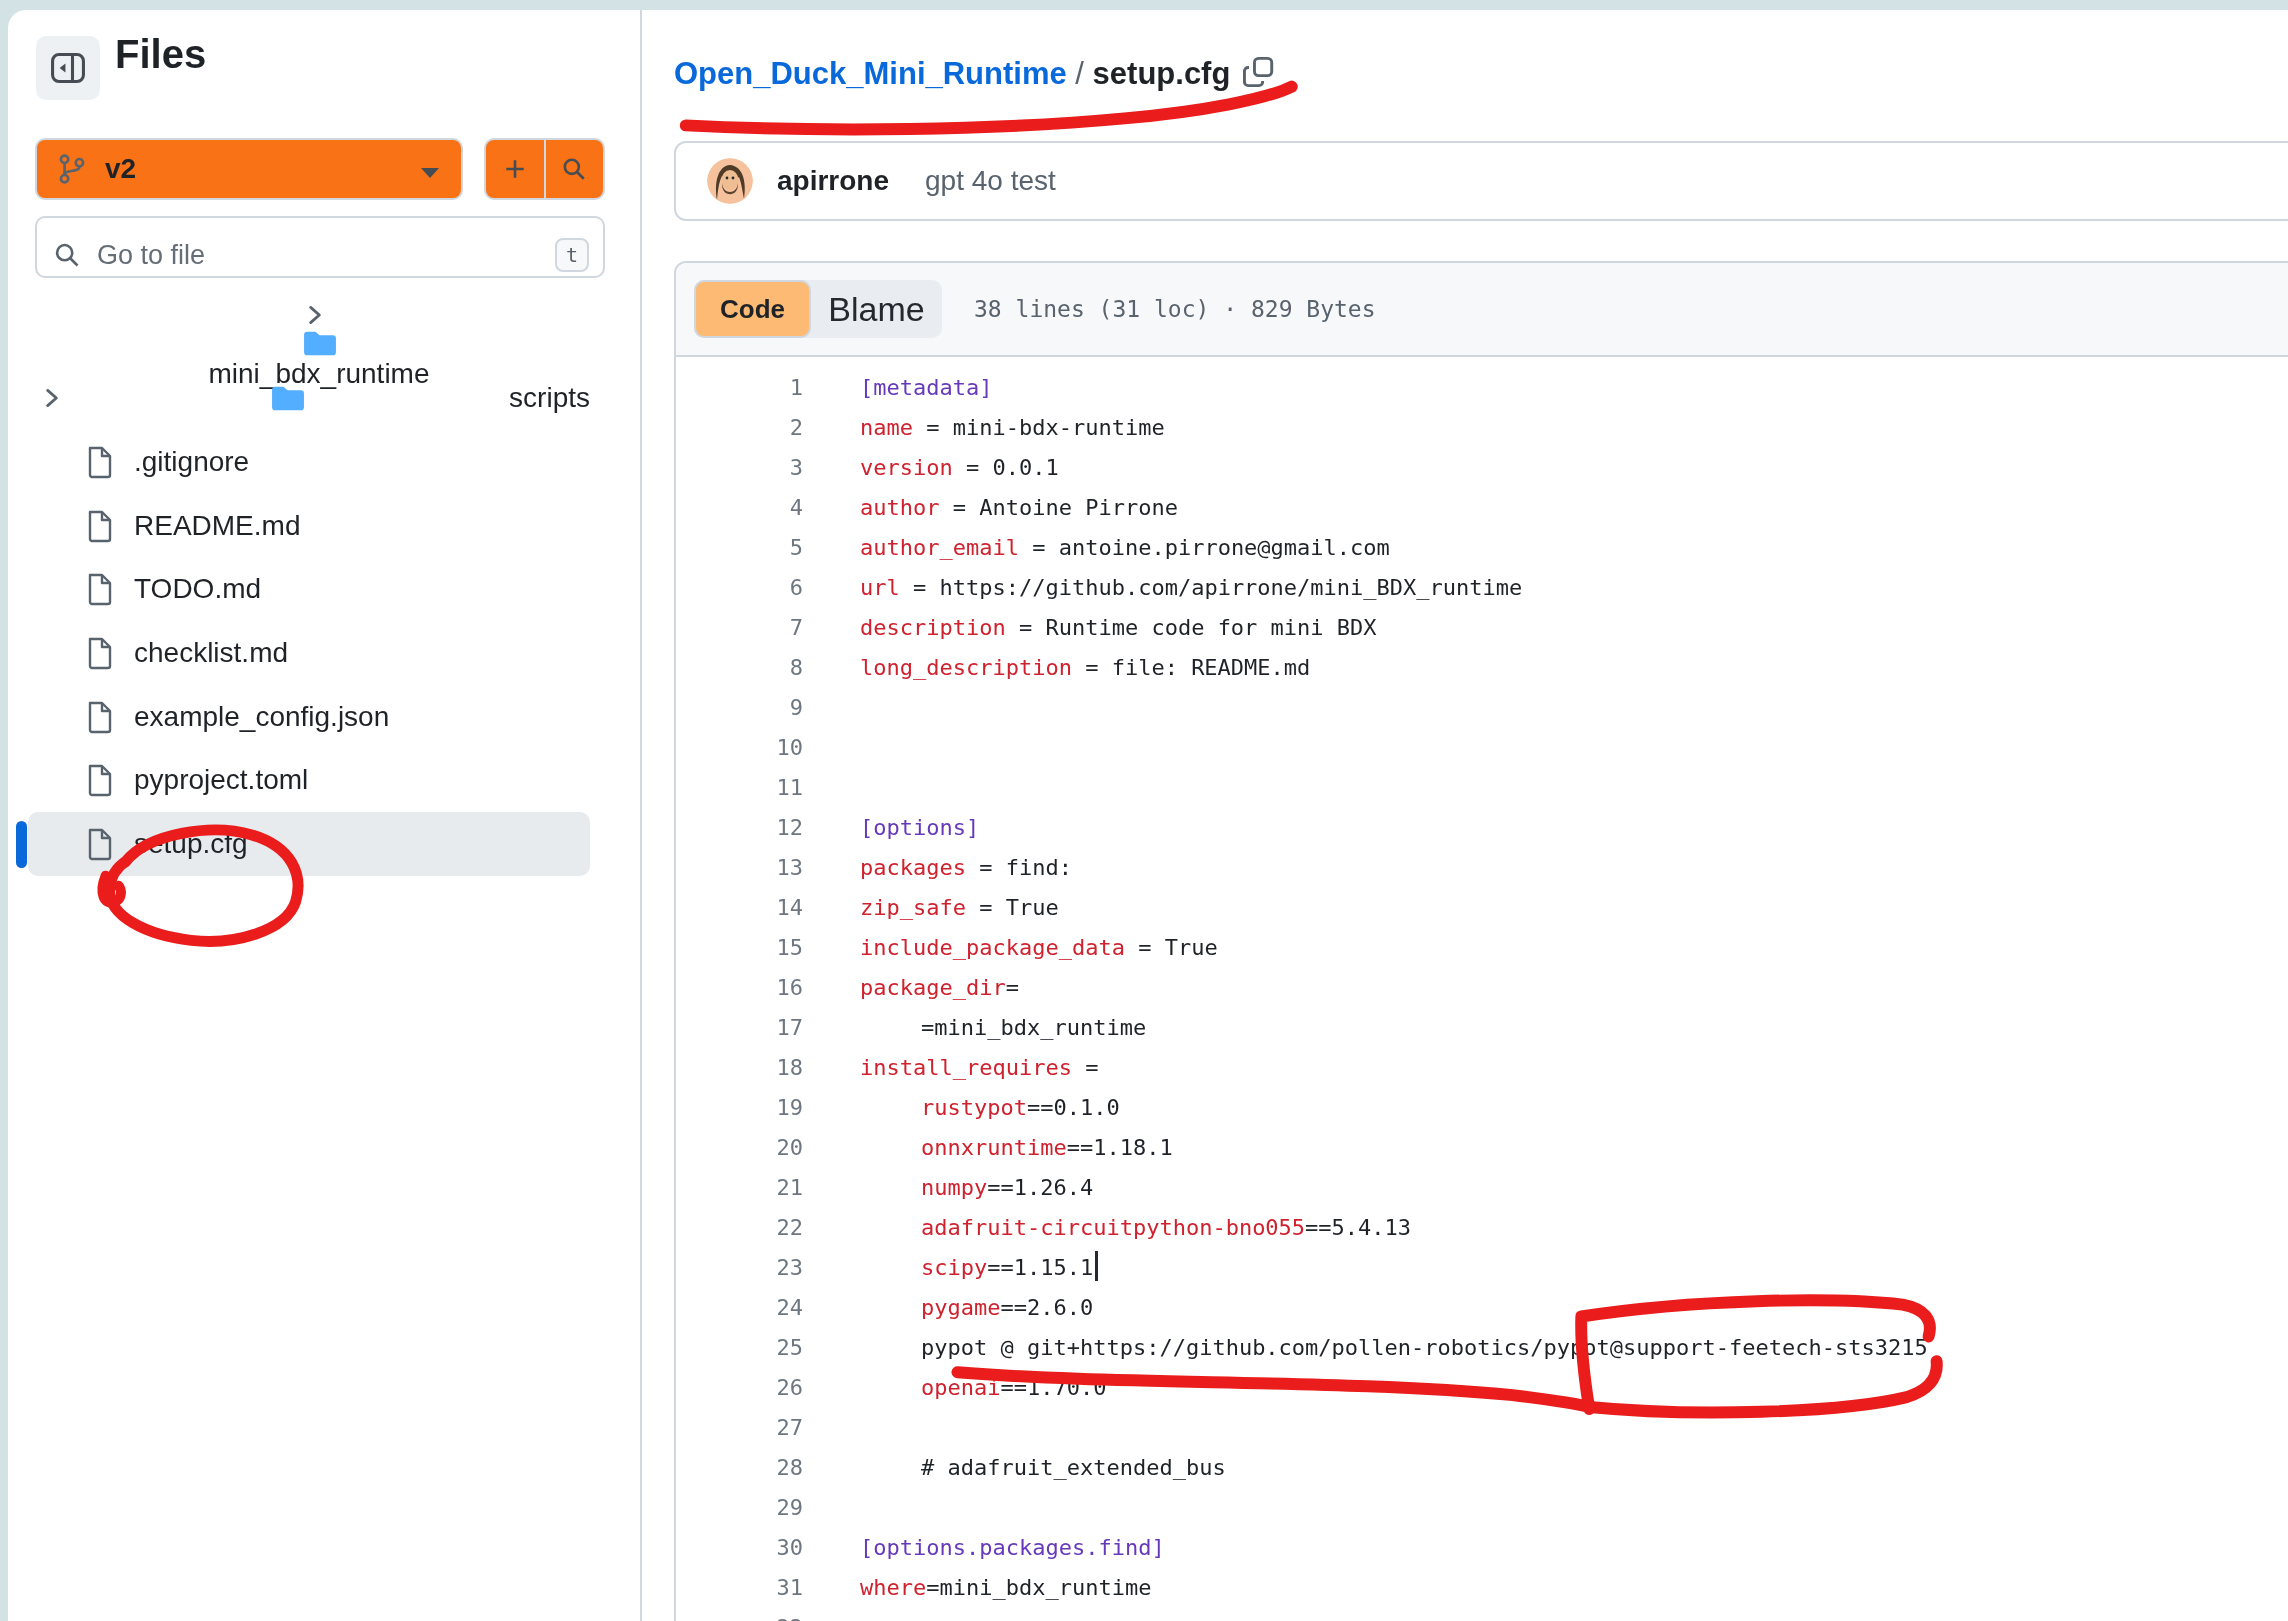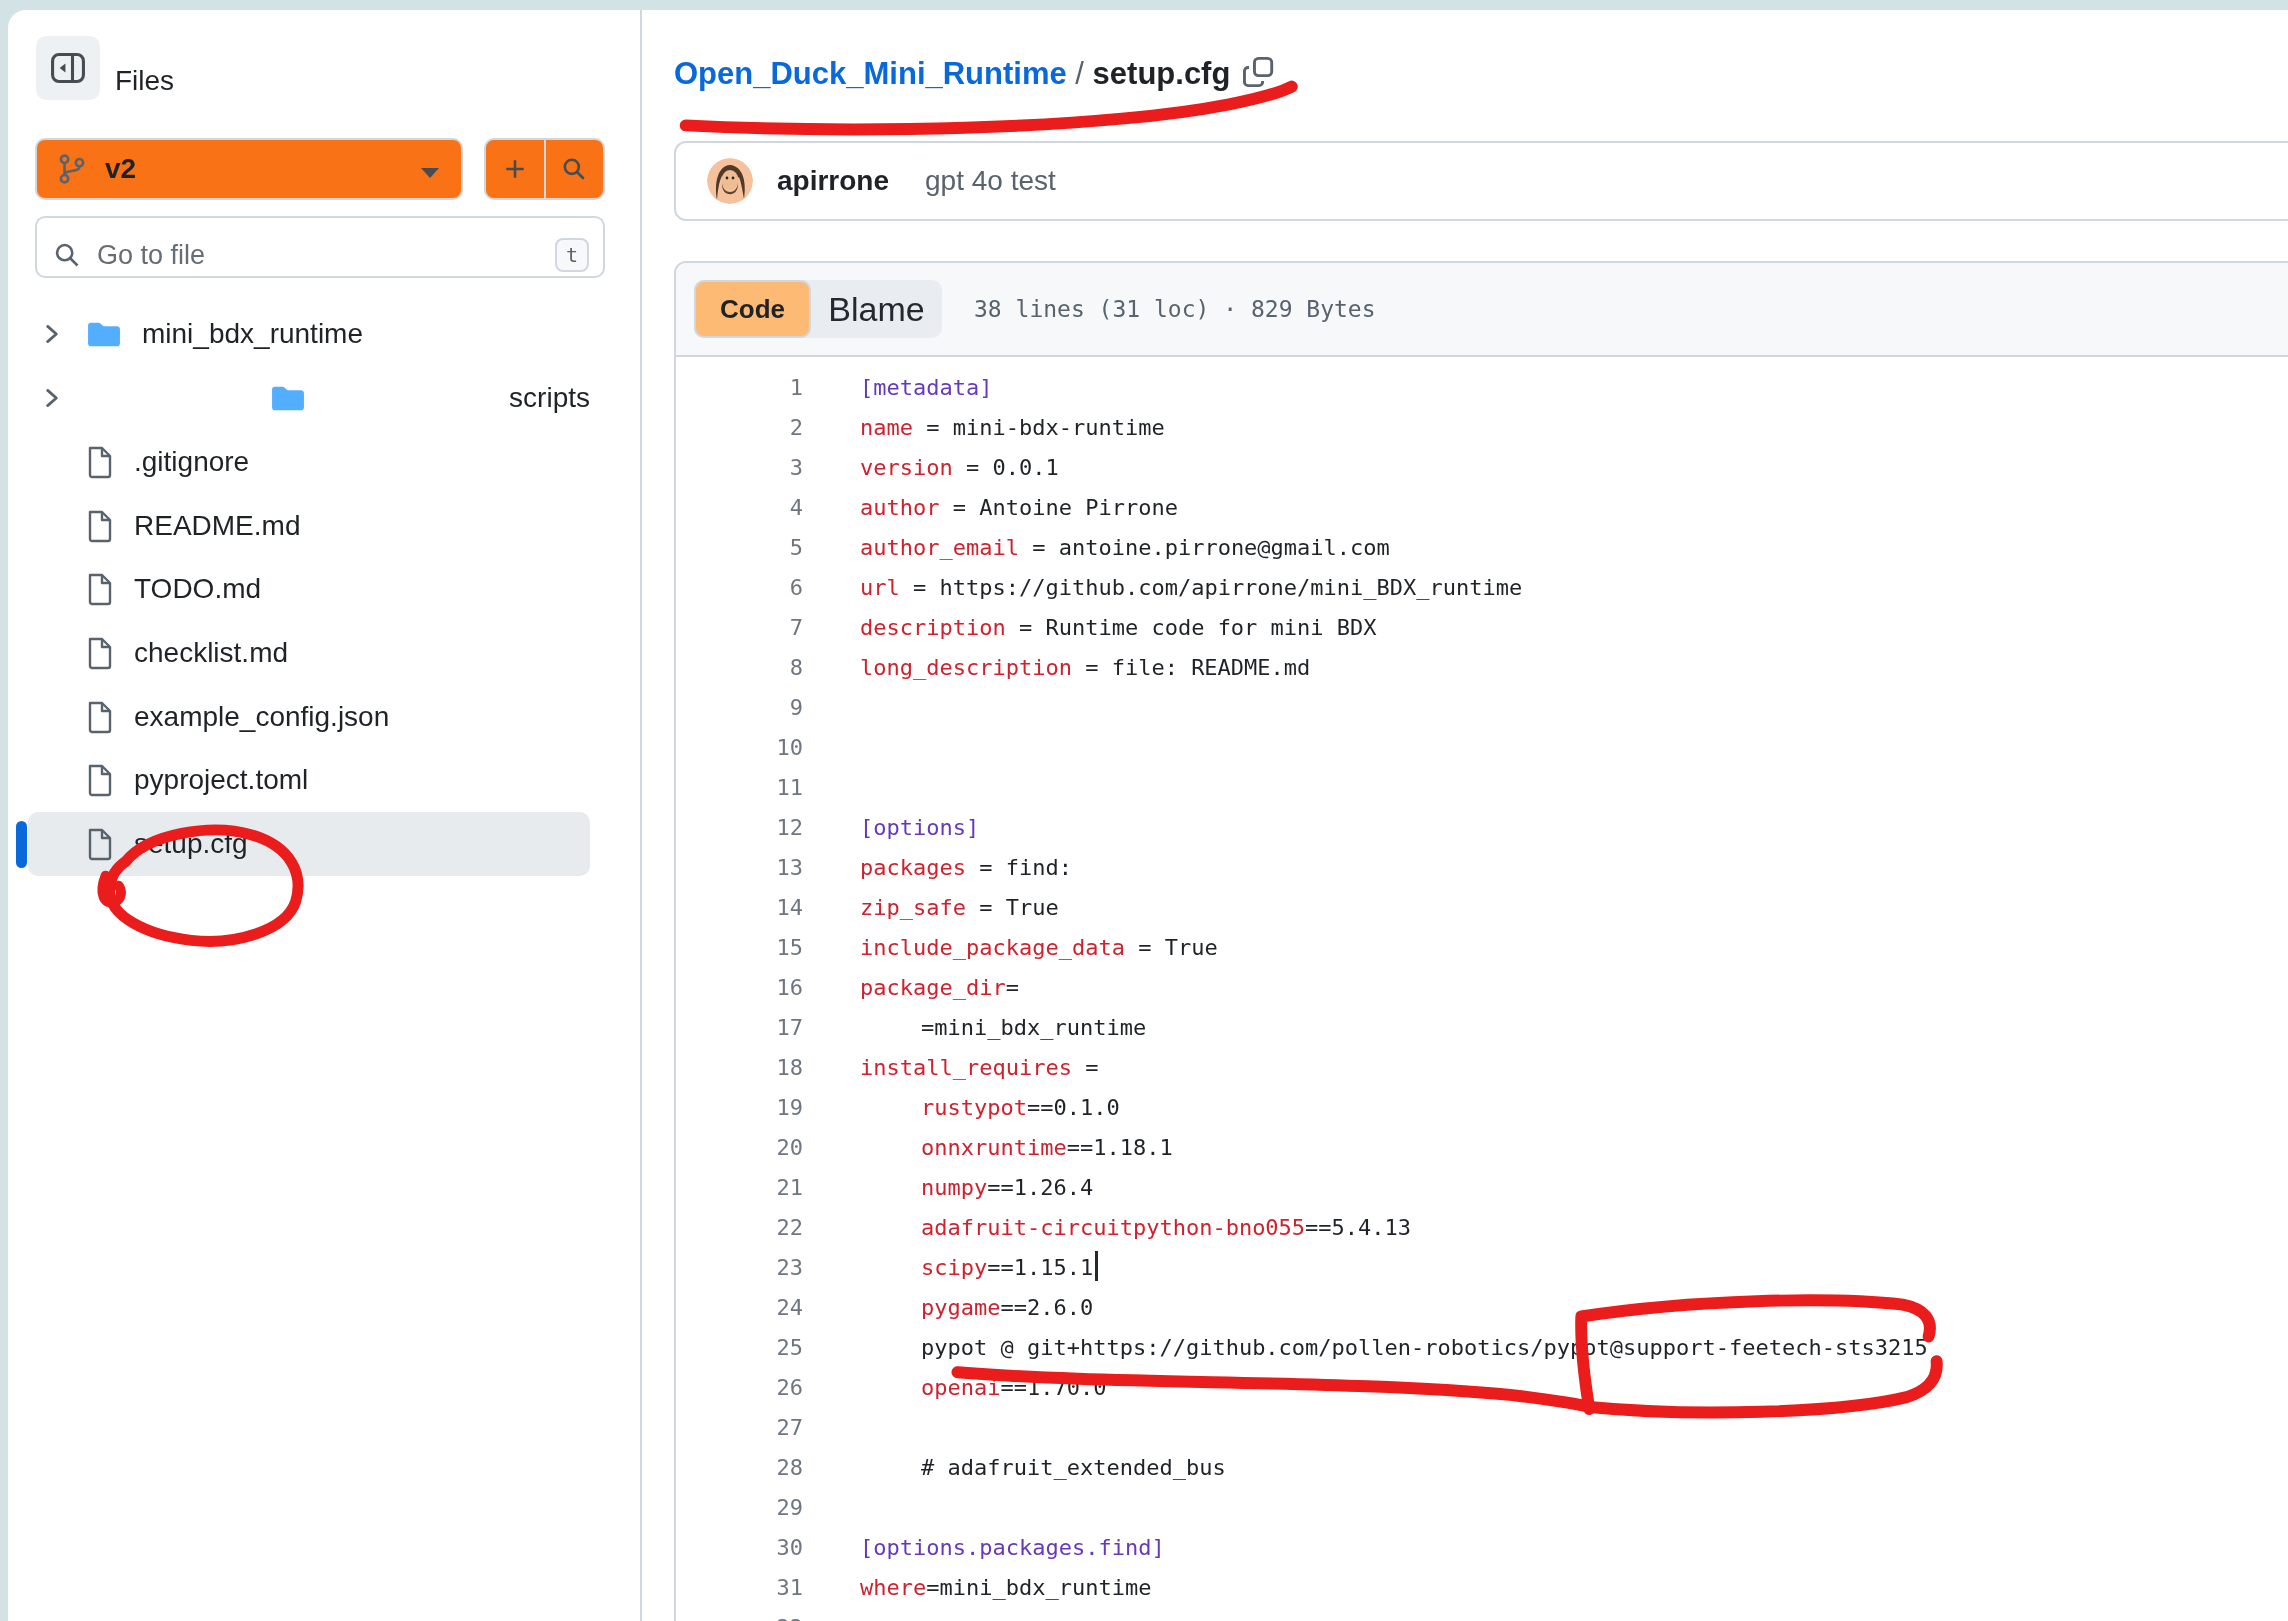--- a/index.html
+++ b/index.html
@@ -5,21 +5,21 @@
   html,body{margin:0;padding:0;background:#d3e2e5;}
   #app{position:relative;width:2289px;height:1622px;overflow:hidden;
        font-family:"Liberation Sans",sans-serif;color:#1f2328;background:#d3e2e5;}
   .abs{position:absolute;}
   
   #sidebar-panel{left:8px;top:10px;width:632px;height:1612px;background:#fff;border-top-left-radius:18px;}
   #main-panel{left:640px;top:10px;width:1649px;height:1612px;background:#fff;border-left:2px solid #d0d7de;}
   
   #collapse-btn{left:36px;top:36px;width:64px;height:64px;background:#eef1f4;border-radius:10px;
     display:flex;align-items:center;justify-content:center;cursor:pointer;}
-  #files-label{left:115px;top:63px;font-size:28px;font-weight:400;line-height:36px;}
+  #files-label{left:115px;top:36px;font-size:40px;font-weight:700;line-height:36px;}
   .btnbox{background:#f97316;border:2px solid #d0d7de;border-radius:10px;box-sizing:border-box;}
   #branch-btn{left:35px;top:138px;width:428px;height:62px;display:flex;align-items:center;cursor:pointer;}
   #branch-btn .blabel{font-size:28px;font-weight:600;margin-left:18px;}
   #branch-caret{position:absolute;right:22px;top:28px;width:0;height:0;border-left:9px solid transparent;
     border-right:9px solid transparent;border-top:10px solid #454c54;}
   #addsearch{left:484px;top:138px;width:121px;height:62px;display:flex;}
   #addsearch .half{flex:1;display:flex;align-items:center;justify-content:center;cursor:pointer;}
   #addsearch .half+.half{border-left:2px solid #d0d7de;}
   #goto-box{left:35px;top:216px;width:570px;height:62px;background:#fff;border:2px solid #d0d7de;
     border-radius:10px;box-sizing:border-box;display:flex;align-items:center;padding:16px 14px 0 16px;}
@@ -125,21 +125,21 @@
       <svg width="28" height="28" viewBox="0 0 24 24" fill="none" stroke="#59636e" stroke-width="2.2">
         <circle cx="10" cy="10" r="6.5"></circle>
           <path d="M15 15 L21 21"></path>
       </svg>
     </span>
     <input id="goto-input" placeholder="Go to file" style="">
     <span id="goto-key">t</span>
   </div>
 
   <div id="tree">
-      <div class="trow" style="top: 302px;">
+      <div class="trow" style="top: 302px; flex-direction: column;">
         <span class="chev">
           <svg width="20" height="26" viewBox="0 0 16 24" fill="none" stroke="#59636e" stroke-width="2.6" stroke-linecap="round" stroke-linejoin="round">
             <polyline points="4,5 12,12 4,19"></polyline>
           </svg>
         </span>
         <span class="ticon">
           <svg width="36" height="30" viewBox="0 0 35 28">
             <path d="M2 6 a3 3 0 0 1 3-3 h8 l4 3.5 H30 a3 3 0 0 1 3 3 V23 a3 3 0 0 1-3 3 H5 a3 3 0 0 1-3-3 Z" fill="#54aeff"></path>
           </svg>
         </span>

